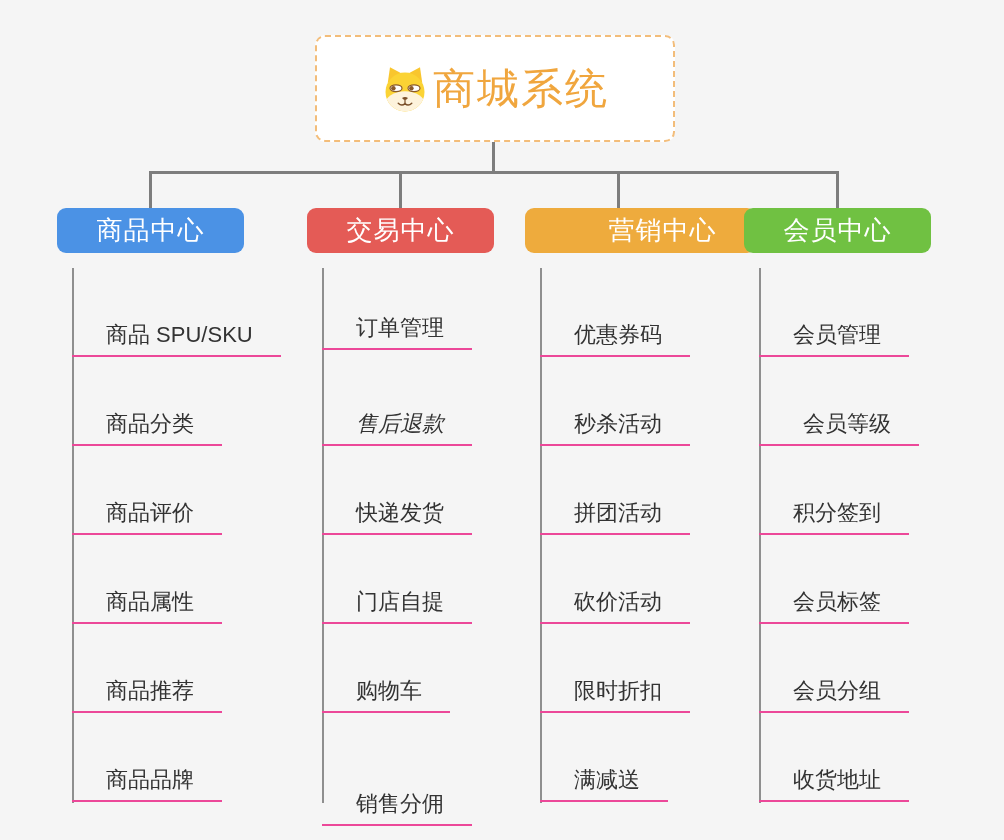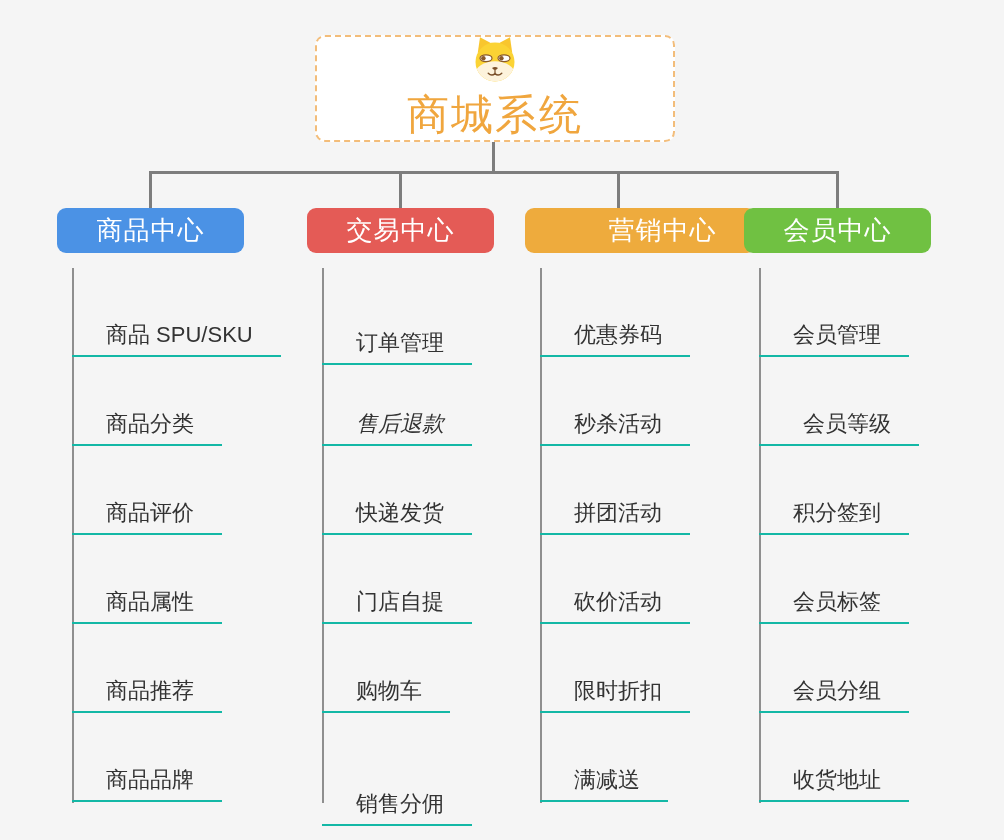--- a/index.html
+++ b/index.html
@@ -24,21 +24,20 @@
     width: 360px;
     height: 107px;
     background: #ffffff;
     border: 2px dashed #f3bd7a;
     border-radius: 10px;
     box-sizing: border-box;
     display: flex;
     align-items: center;
     justify-content: center;
     gap: 4px;
-    flex-direction: column;
   }
   .root-title {
     font-size: 42px;
     letter-spacing: 2px;
     color: #f0a63e;
     white-space: nowrap;
   }
 
   
   .conn {
@@ -73,21 +72,21 @@
   }
   .leaf-item {
     position: absolute;
     left: -2px;
     display: inline-block;
     white-space: nowrap;
     font-size: 22px;
     line-height: 28px;
     color: #333333;
     padding: 0 28px 6px 34px;
-    border-bottom: 2px solid #14b8a6;
+    border-bottom: 2px solid #ec4899;
   }
 </style>
 </head>
 <body>
 
 <div id="canvas">
 
   <div class="root-node">
     <span style="display:inline-flex">
       <svg width="48" height="48" viewBox="0 0 64 64" aria-hidden="true">
@@ -124,21 +123,21 @@
         <div class="leaf-item" style="top: 231px;">商品评价</div>
         <div class="leaf-item" style="top: 320px;">商品属性</div>
         <div class="leaf-item" style="top: 409px;">商品推荐</div>
         <div class="leaf-item" style="top: 498px;">商品品牌</div>
       </div>
       <div class="conn" style="left: 399px; top: 171px; width: 3px; height: 37px;"></div>
       <div class="branch-box" style="left: 307px; background: rgb(228, 91, 86);">
         <span class="branch-label">交易中心</span>
       </div>
       <div class="leaf-column" style="left: 322px;">
-        <div class="leaf-item" style="top: 61px;">订单管理</div>
+        <div class="leaf-item" style="top: 46px;">订单管理</div>
         <div class="leaf-item" style="top: 142px; font-style: italic;">售后退款</div>
         <div class="leaf-item" style="top: 231px;">快递发货</div>
         <div class="leaf-item" style="top: 320px;">门店自提</div>
         <div class="leaf-item" style="top: 409px;">购物车</div>
         <div class="leaf-item" style="top: 522px;">销售分佣</div>
       </div>
       <div class="conn" style="left: 617px; top: 171px; width: 3px; height: 37px;"></div>
       <div class="branch-box" style="left: 525px; background: rgb(238, 171, 61); padding-left: 44px;">
         <span class="branch-label">营销中心</span>
       </div>

